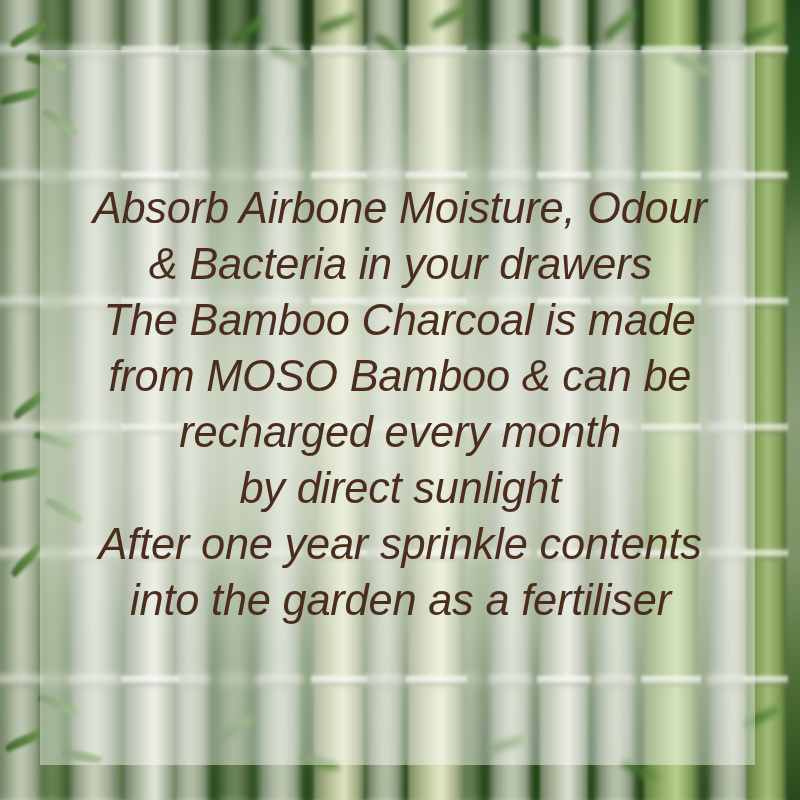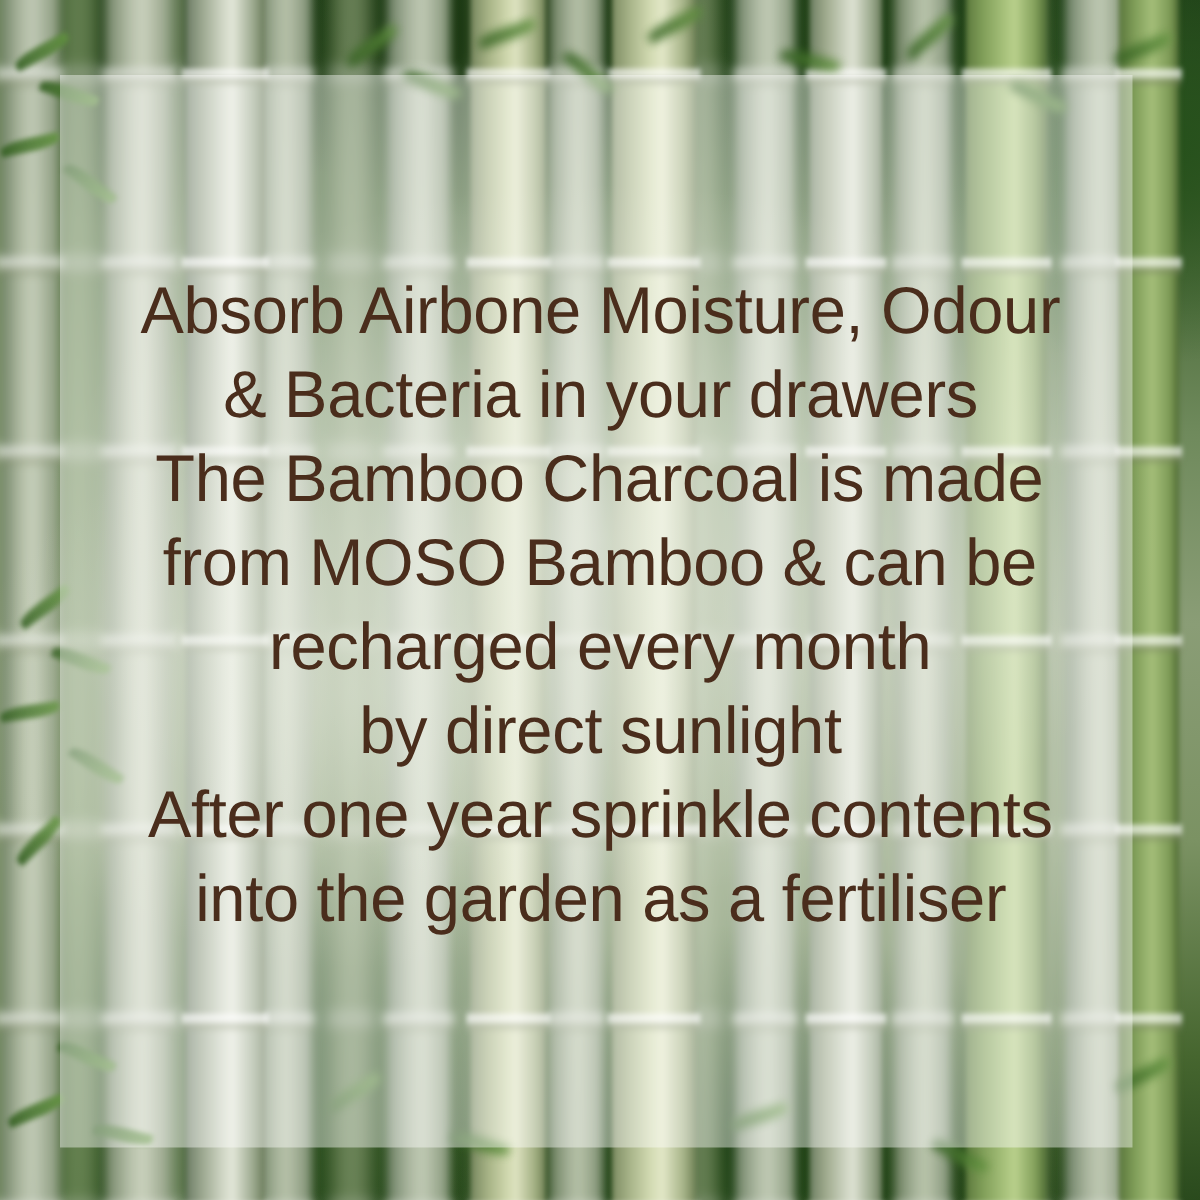--- a/index.html
+++ b/index.html
@@ -1,18 +1,18 @@
 <!DOCTYPE html>
 <html><head>
 <meta charset="utf-8">
 <style>
   html,body{margin:0;padding:0;background:#2b3a20;}
   body{width:800px;height:800px;overflow:hidden;font-family:"Liberation Sans",sans-serif;}
 
-  #stage{position:relative;width:800px;height:800px;overflow:hidden;}
+  #stage{position:relative;width:800px;height:800px;overflow:hidden;font-style:italic;}
 
   
   .bg{position:absolute;inset:0;overflow:hidden;background:#4a6b34;}
 
   
   .canopy{
     position:absolute;inset:0;
     background:
       radial-gradient(ellipse 220px 150px at 12% 6%,  #1d3a14 0%, rgba(29,58,20,0) 70%),
       radial-gradient(ellipse 260px 170px at 42% 3%,  #18340f 0%, rgba(24,52,15,0) 72%),

